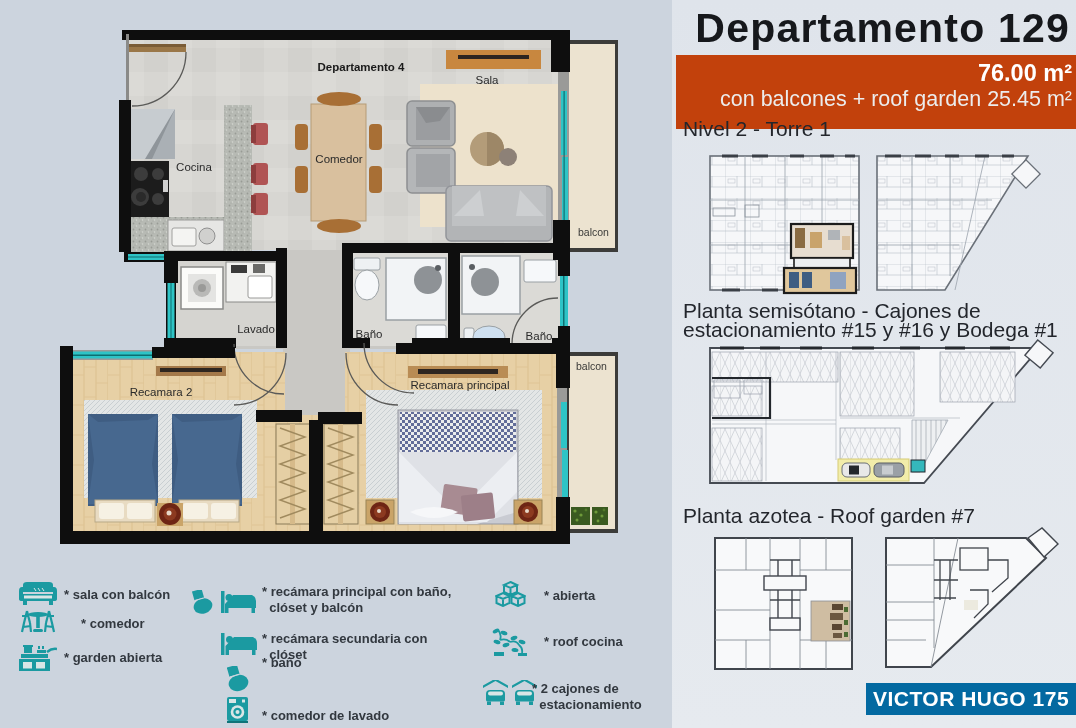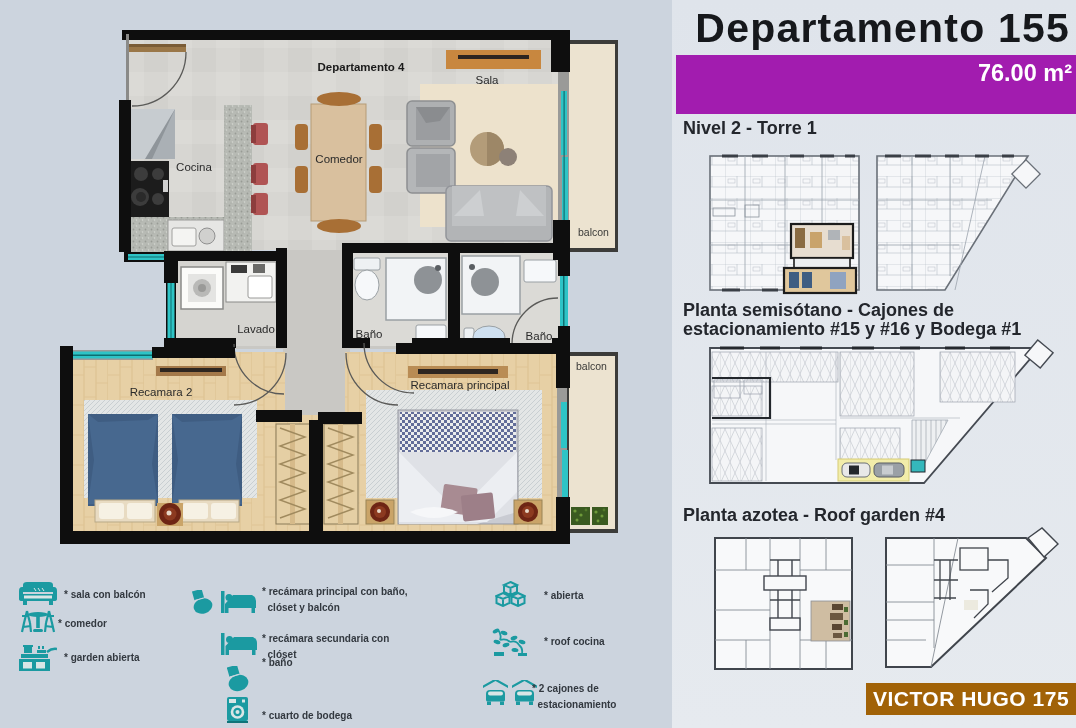--- a/index.html
+++ b/index.html
@@ -1,46 +1,47 @@
 <!DOCTYPE html>
 <html><head>
 <meta charset="utf-8">
 <style>
   html,body{margin:0;padding:0;}
   body{width:1076px;height:728px;overflow:hidden;font-family:"Liberation Sans",sans-serif;}
   .page{position:absolute;left:0;top:0;width:1076px;height:728px;background:#ccd4de;}
   .rightpanel{position:absolute;left:672px;top:0;width:404px;height:728px;background:linear-gradient(180deg,#dfe4eb,#e6eaef);}
   .title{position:absolute;right:6px;top:5px;text-align:right;font-size:41px;font-weight:bold;color:#16181c;letter-spacing:1.2px;}
-  .banner{position:absolute;left:676px;top:55px;width:400px;height:59px;background:#a21caf;}
+  .banner{position:absolute;left:676px;top:55px;width:400px;height:74px;background:#c2410c;}
   .banner .m2{position:absolute;right:4px;top:5px;font-size:23.5px;font-weight:bold;color:#fff;}
   .banner .sub{position:absolute;right:4px;top:32px;font-size:21.5px;font-weight:400;color:#ececec;}
-  .plabel{position:absolute;font-size:18px;font-weight:bold;color:#23262c;line-height:19px;}
-  .vh{position:absolute;left:866px;top:683px;width:210px;height:32px;background:#a16207;color:#fff;font-weight:bold;font-size:21px;text-align:center;line-height:32px;letter-spacing:0.5px;}
-  .leg{position:absolute;font-size:10px;font-weight:bold;color:#32383f;line-height:16px;}
+  .plabel{position:absolute;font-size:21px;font-weight:normal;color:#23262c;line-height:19px;}
+  .vh{position:absolute;left:866px;top:683px;width:210px;height:32px;background:#0369a1;color:#fff;font-weight:bold;font-size:21px;text-align:center;line-height:32px;letter-spacing:0.5px;}
+  .leg{position:absolute;font-size:13px;font-weight:bold;color:#32383f;line-height:16px;}
 </style>
 </head>
 <body>
 
 <div class="page"></div>
 
 <div class="rightpanel"></div>
 
-<div class="title">Departamento 155</div>
+<div class="title">Departamento 129</div>
 
 <div class="banner">
 
   <div class="m2">76.00 m²</div>
 
+  <div class="sub">con balcones + roof garden 25.45 m²</div>
 </div>
 
 <div class="plabel" style="left:683px;top:119px;">Nivel 2 - Torre 1</div>
 
 <div class="plabel" style="left:683px;top:301px;width:390px;">Planta semisótano - Cajones de estacionamiento #15 y #16 y Bodega #1</div>
 
-<div class="plabel" style="left:683px;top:506px;">Planta azotea - Roof garden #4</div>
+<div class="plabel" style="left:683px;top:506px;">Planta azotea - Roof garden #7</div>
 
 <div class="vh">VICTOR HUGO 175</div>
 
 <svg id="mainplan" style="position:absolute;left:0;top:0" width="676" height="570" viewBox="0 0 676 570" font-family="Liberation Sans, sans-serif">
   <defs>
     <pattern id="granite" width="6" height="6" patternUnits="userSpaceOnUse">
       <rect width="6" height="6" fill="#b7bab4"></rect>
       <circle cx="1.5" cy="1.5" r="0.9" fill="#989b95"></circle>
       <circle cx="4.5" cy="4" r="0.8" fill="#d5d8d2"></circle>
       <circle cx="3" cy="5" r="0.6" fill="#a2a59f"></circle>
@@ -580,21 +581,21 @@
   <rect x="5" y="5" width="8" height="6" fill="#1b9aa1"></rect>
   <rect x="4" y="3" width="10" height="2" fill="#1b9aa1"></rect>
   <rect x="18" y="8" width="9" height="3" fill="#1b9aa1"></rect>
   <rect x="19" y="4" width="2" height="3" fill="#1b9aa1"></rect>
   <rect x="23" y="4" width="2" height="3" fill="#1b9aa1"></rect>
   <path d="M28,10 Q33,6 38,7" stroke="#1b9aa1" stroke-width="2.4" fill="none"></path>
 </svg>
 
 <div class="leg" style="left:64px;top:587px">* sala con balcón</div>
 
-<div class="leg" style="left:58px;top:616px">* comedor</div>
+<div class="leg" style="left:81px;top:616px">* comedor</div>
 
 <div class="leg" style="left:64px;top:650px">* garden abierta</div>
 
 <svg style="position:absolute;left:192px;top:590px" width="64" height="25" viewBox="0 0 64 25">
   <g>
     <rect x="1" y="0" width="10" height="9" fill="#1b9aa1" transform="rotate(-16 6 4.5)"></rect>
     <ellipse cx="11" cy="16" rx="9.5" ry="7.5" fill="#1b9aa1" transform="rotate(-18 11 16)"></ellipse>
     <path d="M3,10.5 l8.5,-2.5" stroke="#ccd4de" stroke-width="1.2" fill="none"></path>
   </g>
   <rect x="29" y="1" width="3.5" height="22" fill="#1b9aa1"></rect>
@@ -629,21 +630,21 @@
   <circle cx="10.5" cy="15" r="2" fill="#d9e6e6"></circle>
   <rect x="0" y="24" width="21" height="2" fill="#0f7479"></rect>
 </svg>
 
 <div class="leg" style="left:262px;top:584px">* recámara principal con baño,<br>&nbsp;&nbsp;clóset y balcón</div>
 
 <div class="leg" style="left:262px;top:631px">* recámara secundaria con<br>&nbsp;&nbsp;clóset</div>
 
 <div class="leg" style="left:262px;top:655px">* baño</div>
 
-<div class="leg" style="left:262px;top:708px">* cuarto de bodega</div>
+<div class="leg" style="left:262px;top:708px">* comedor de lavado</div>
 
 <svg style="position:absolute;left:495px;top:580px" width="31" height="27" viewBox="0 0 31 27">
   <g fill="none" stroke="#1b9aa1" stroke-width="2">
     <path d="M15.5,2 L22,5 L15.5,8 L9,5 Z M9,5 L9,12 L15.5,15 L22,12 L22,5 M15.5,8 L15.5,15"></path>
     <path d="M8,13 L14.5,16 L8,19 L1.5,16 Z M1.5,16 L1.5,23 L8,26 L14.5,23 L14.5,16 M8,19 L8,26"></path>
     <path d="M23,13 L29.5,16 L23,19 L16.5,16 Z M16.5,16 L16.5,23 L23,26 L29.5,23 L29.5,16 M23,19 L23,26"></path>
   </g>
 </svg>
 
 <svg style="position:absolute;left:492px;top:628px" width="36" height="29" viewBox="0 0 36 29">

